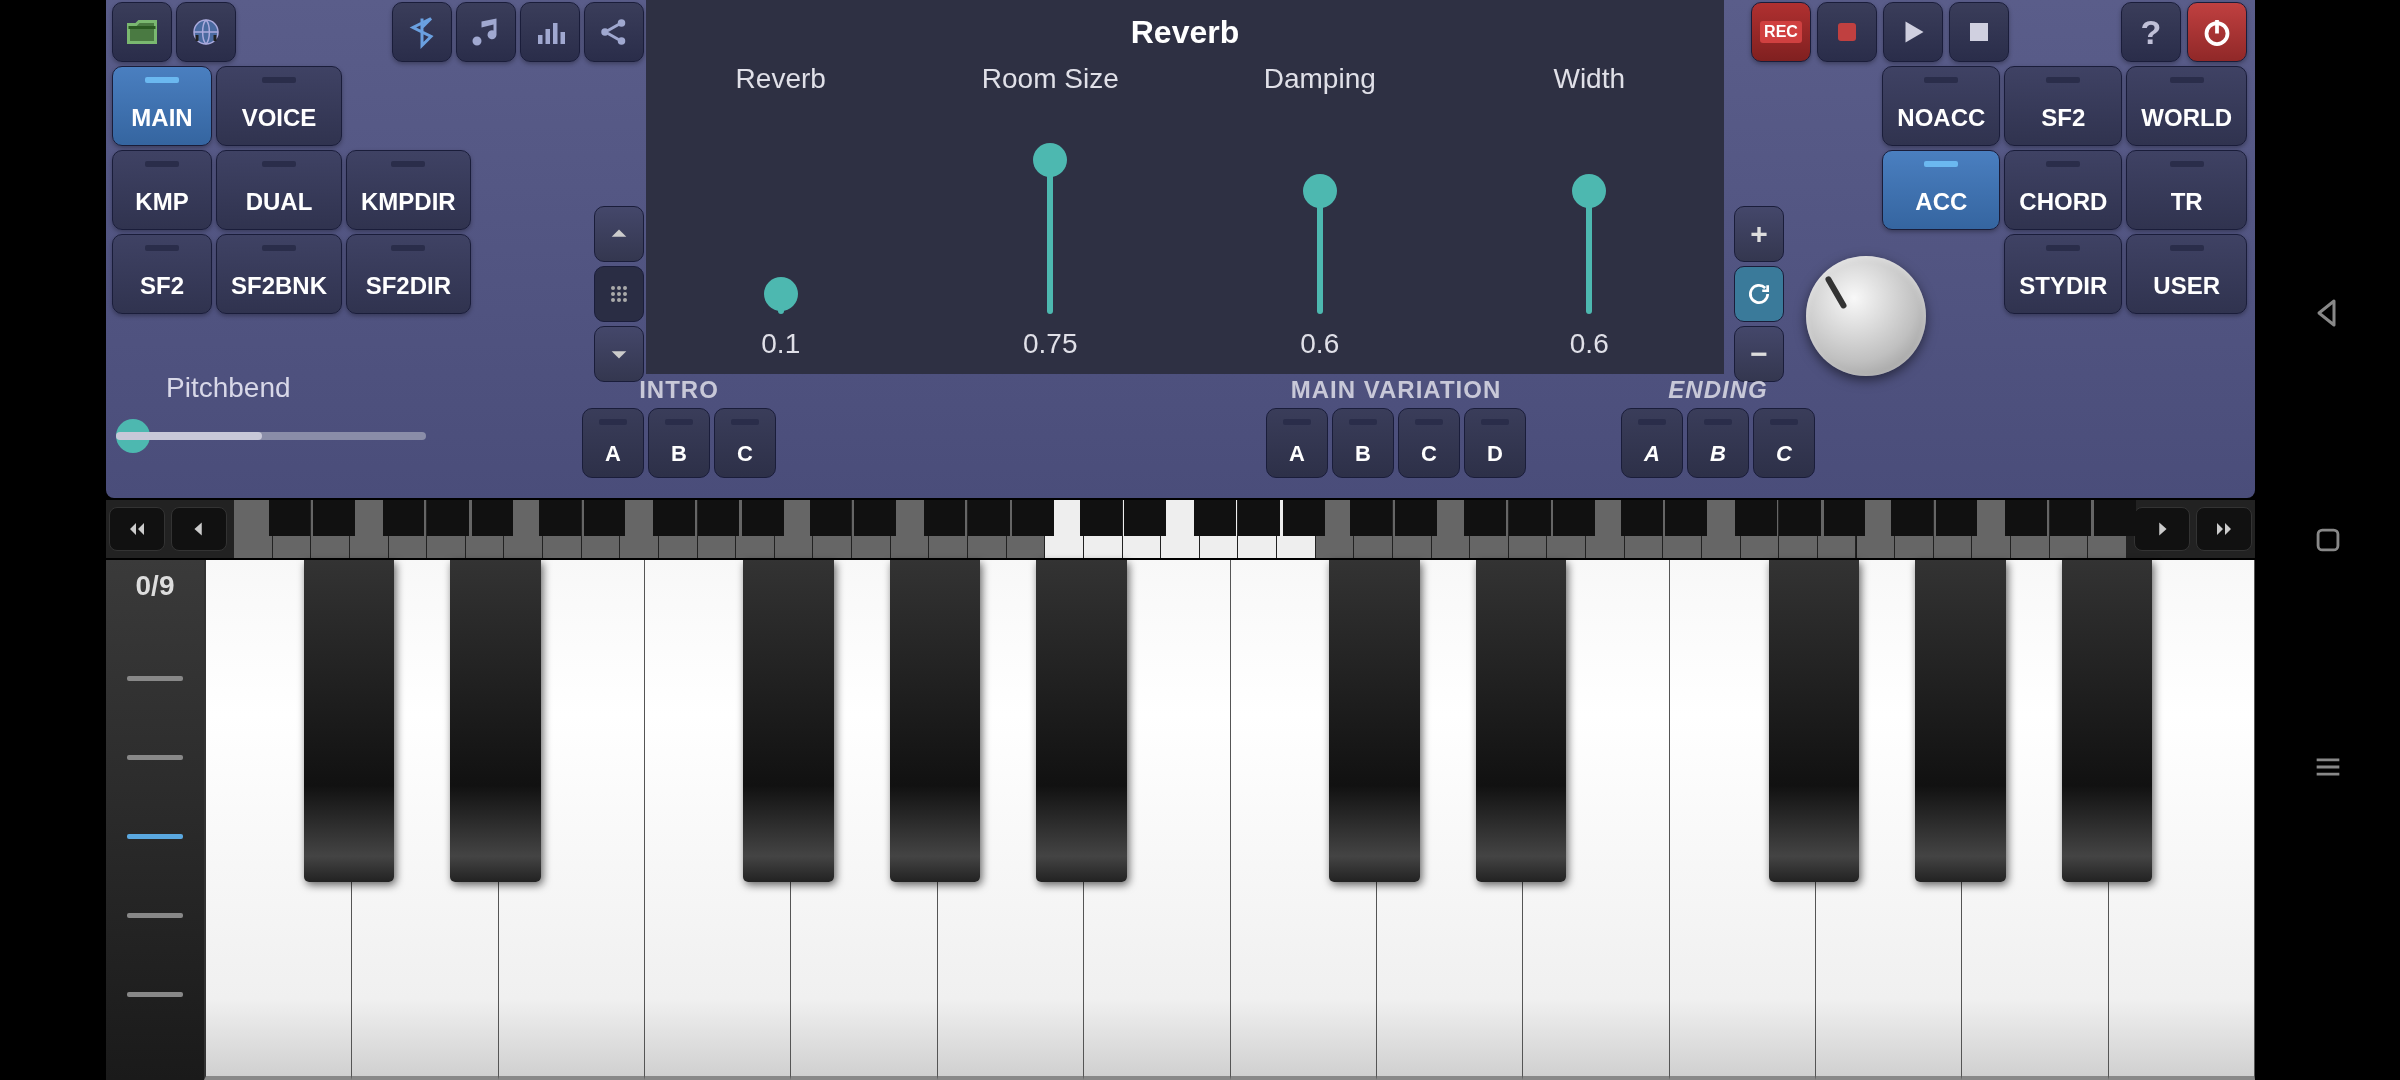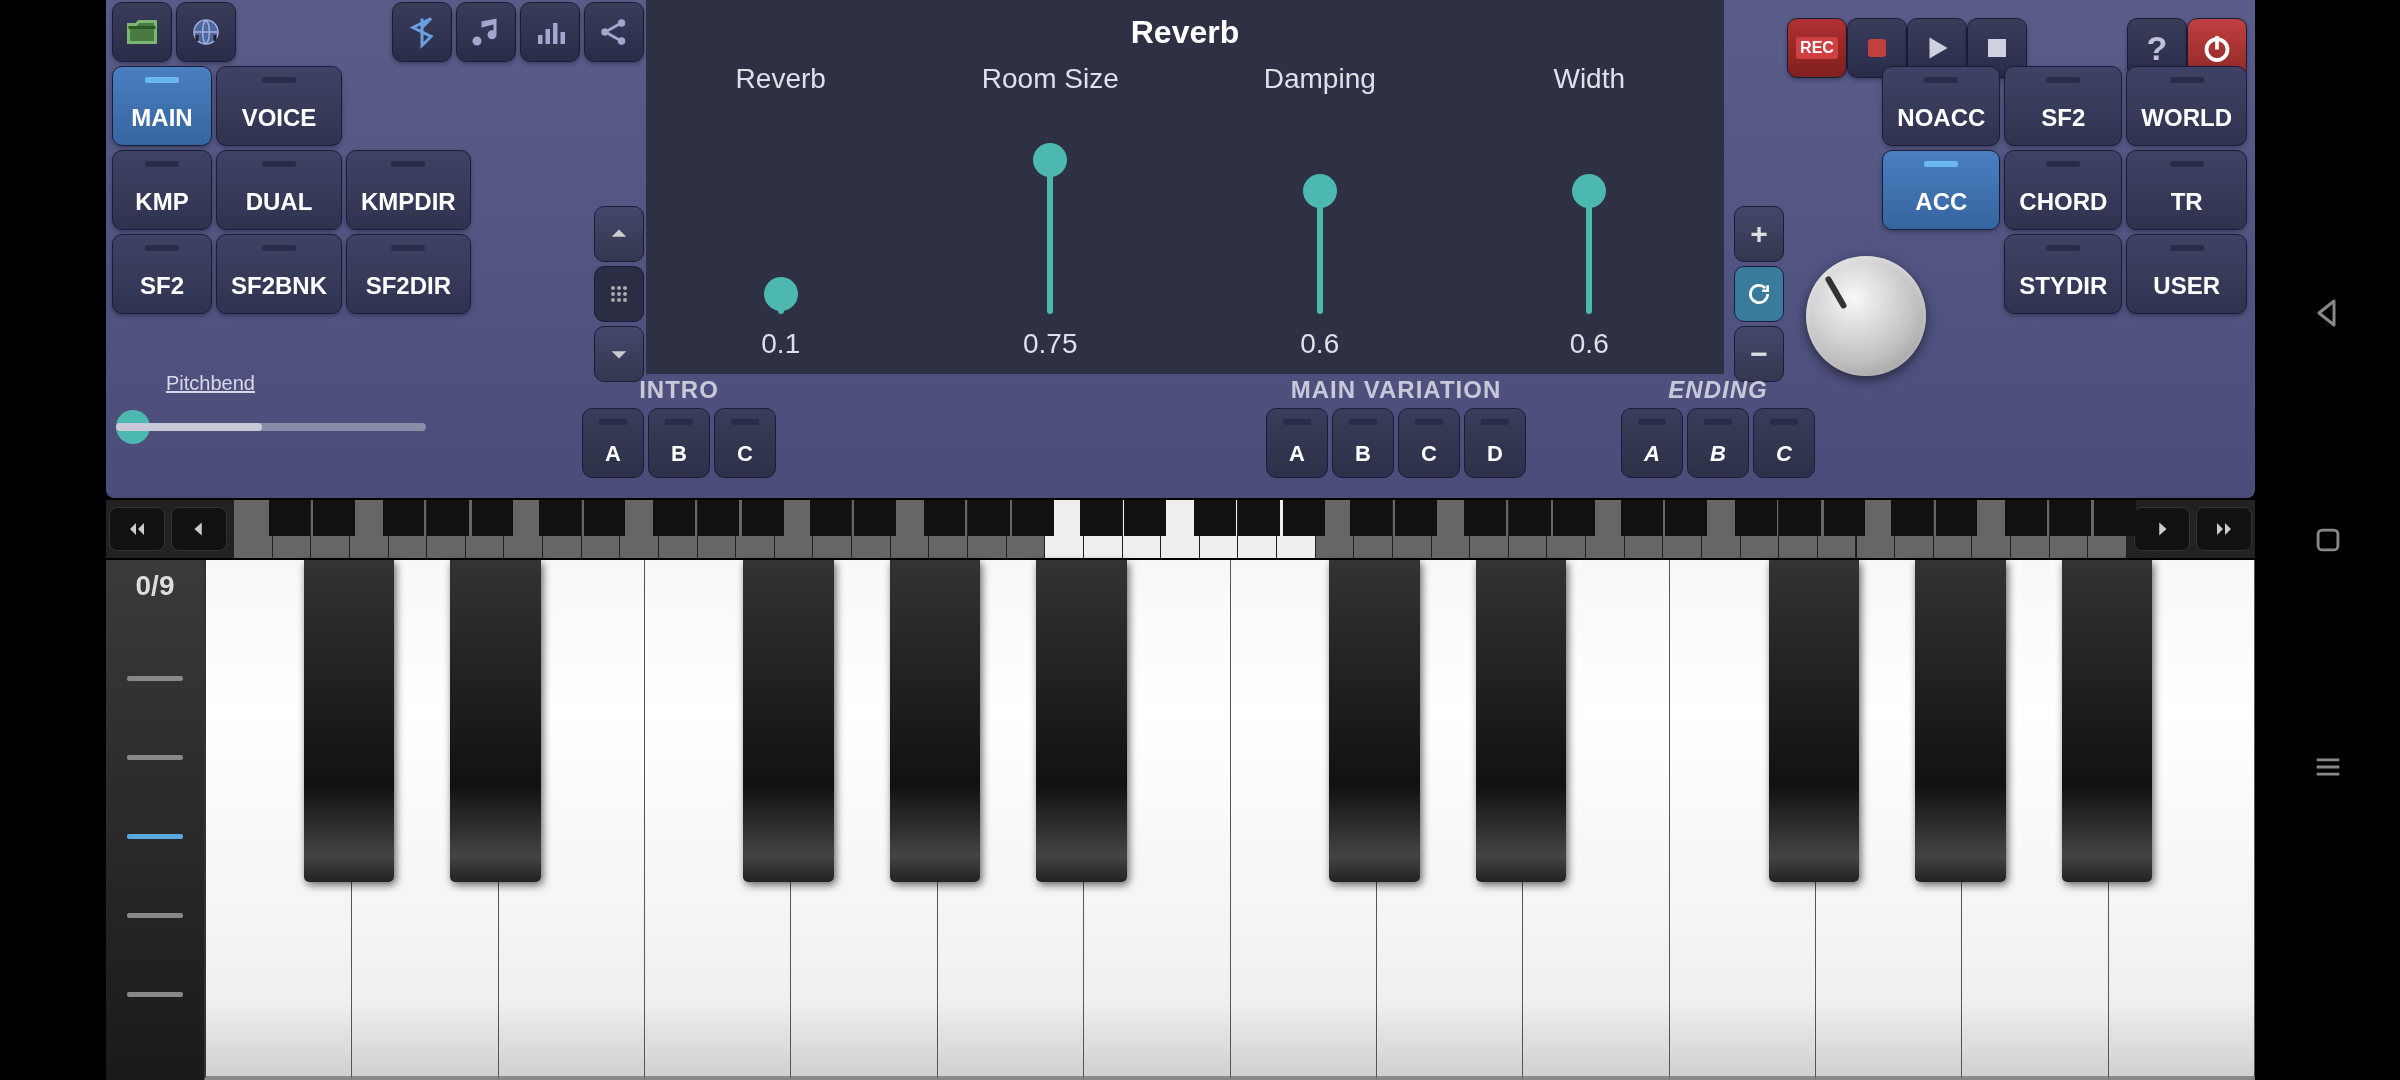--- a/index.html
+++ b/index.html
@@ -9,21 +9,21 @@
   .nav-rail { width: 145px; height: 1080px; background: #000; display: flex; flex-direction: column; align-items: center; justify-content: space-around; padding: 200px 0; }
   .nav-icon { width: 40px; height: 40px; display: flex; align-items: center; justify-content: center; color: #666; }
   
   .top-area { position: absolute; top: 0; left: 106px; right: 0; height: 498px; background: linear-gradient(180deg, #5a5d8a 0%, #4a4d7a 100%); border-radius: 0 0 8px 8px; }
   
   .icon-btn { width: 60px; height: 60px; background: linear-gradient(180deg, #3a3d5a, #2a2d4a); border: 1px solid #1a1d3a; border-radius: 10px; display: inline-flex; align-items: center; justify-content: center; box-shadow: 0 2px 4px rgba(0,0,0,0.3); }
   .icon-btn svg { width: 36px; height: 36px; }
   
   .top-left-icons { position: absolute; top: 2px; left: 6px; display: flex; gap: 4px; }
   .top-mid-icons { position: absolute; top: 2px; left: 286px; display: flex; gap: 4px; }
-  .top-right-icons { position: absolute; top: 18px; right: 8px; display: flex; }
+  .top-right-icons { position: absolute; top: 2px; right: 8px; display: flex; gap: 6px; }
   
   .tab-btn { height: 80px; min-width: 100px; background: linear-gradient(180deg, #3f4264, #30334f); border: 1px solid #1a1d3a; border-radius: 10px; color: #fff; font-size: 24px; font-weight: bold; display: inline-flex; flex-direction: column; align-items: center; justify-content: center; padding: 0 14px; position: relative; box-shadow: 0 2px 4px rgba(0,0,0,0.3); }
   .tab-btn::before { content: ''; position: absolute; top: 10px; width: 34px; height: 6px; background: #2a2d4a; border-radius: 2px; }
   .tab-btn.active { background: linear-gradient(180deg, #4a7fc0, #3565a0); }
   .tab-btn.active::before { background: #6bb8f0; }
   .tab-btn span { margin-top: 24px; }
   
   .left-tabs { position: absolute; top: 66px; left: 6px; display: grid; grid-template-columns: repeat(3, auto); gap: 4px; }
   .right-tabs { position: absolute; top: 66px; right: 8px; display: grid; grid-template-columns: repeat(3, auto); gap: 4px; }
   
@@ -31,21 +31,21 @@
   .reverb-title { color: #fff; font-size: 32px; font-weight: bold; text-align: center; padding: 14px 0 2px; }
   .sliders-row { display: flex; flex: 1; }
   .slider-col { flex: 1; display: flex; flex-direction: column; align-items: center; }
   .slider-label { color: #e0e0e8; font-size: 28px; padding: 10px 0 14px; }
   .slider-track { width: 6px; flex: 1; background: transparent; position: relative; }
   .slider-fill { position: absolute; bottom: 0; width: 6px; background: #4db8b0; border-radius: 3px; }
   .slider-thumb { position: absolute; width: 34px; height: 34px; background: #4db8b0; border-radius: 50%; left: 50%; transform: translate(-50%, -50%); }
   .slider-value { color: #e0e0e8; font-size: 28px; padding: 14px 0; }
   
   .pitchbend-area { position: absolute; top: 366px; left: 10px; width: 320px; }
-  .pitchbend-label { color: #d8d8e8; font-size: 20px; padding: 6px 50px; text-decoration: underline; }
+  .pitchbend-label { color: #d8d8e8; font-size: 28px; padding: 6px 50px; }
   .pitchbend-track { width: 310px; height: 8px; background: #8a8da8; border-radius: 4px; position: relative; margin-top: 22px; }
   .pitchbend-track::after { content: ''; position: absolute; left: 0; width: 146px; height: 8px; background: #c8c8d8; border-radius: 4px; }
   .pitchbend-thumb { position: absolute; width: 34px; height: 34px; background: #4db8b0; border-radius: 50%; top: 50%; left: 0; transform: translate(0, -50%); }
   
   .vctrl { position: absolute; top: 206px; left: 488px; display: flex; flex-direction: column; gap: 4px; }
   .vctrl-btn { width: 50px; height: 56px; background: linear-gradient(180deg, #44476a, #34374f); border: 1px solid #1a1d3a; border-radius: 10px; display: flex; align-items: center; justify-content: center; }
   .vctrl-btn.grid { background: #2a2d44; }
   
   .rside-ctrl { position: absolute; top: 206px; left: 1628px; display: flex; flex-direction: column; gap: 4px; }
   .rbtn { width: 50px; height: 56px; background: linear-gradient(180deg, #44476a, #34374f); border: 1px solid #1a1d3a; border-radius: 10px; display: flex; align-items: center; justify-content: center; color: #ddd; font-size: 30px; font-weight: bold; }

